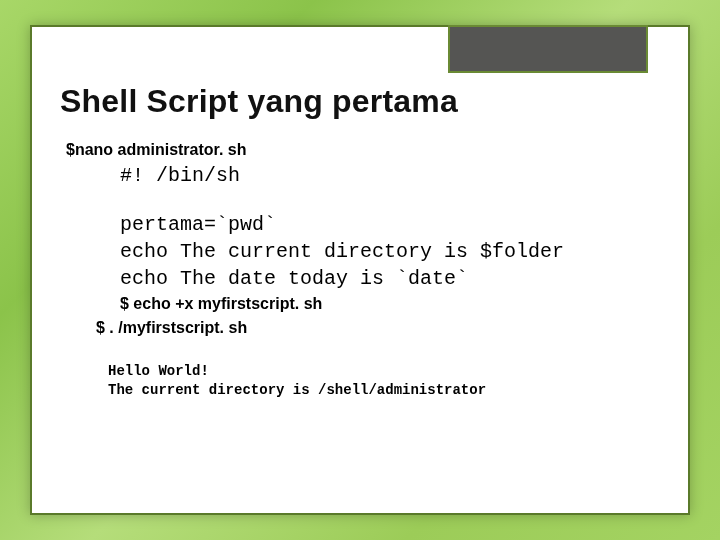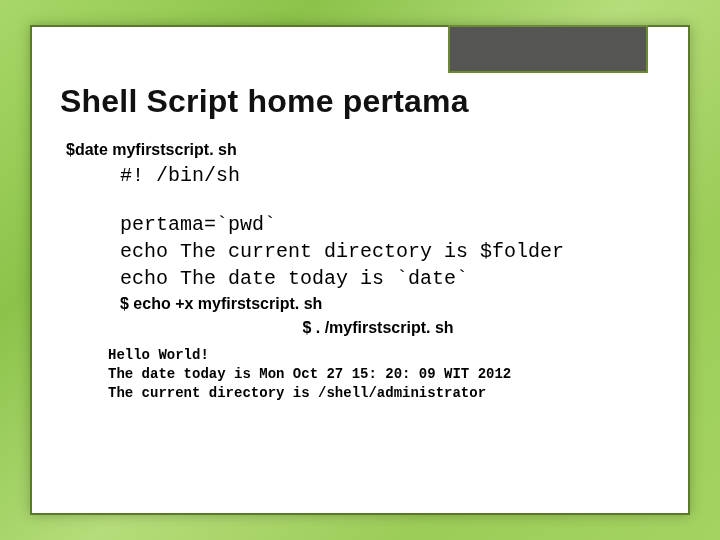--- a/index.html
+++ b/index.html
@@ -44,50 +44,49 @@
     padding-left: 6px;
     line-height: 1.5;
   }
   .row-mono {
     font-family: "Courier New", Courier, monospace;
     font-size: 20px;
     line-height: 1.35;
   }
   .ind1 { padding-left: 60px; }
   .ind2 { padding-left: 76px; }
-  .ind0b { padding-left: 36px; text-align: center; }
+  .ind0b { padding-left: 36px; }
   .block { margin-bottom: 4px; }
   .spacer { height: 18px; }
-  .out-block { padding-left: 48px; margin-top: 6px; }
+  .out-block { padding-left: 48px; margin-top: 22px; }
   .out {
     font-family: "Courier New", Courier, monospace;
     font-weight: 700;
     font-size: 14px;
     line-height: 1.35;
   }
 </style>
 </head>
 <body>
 
 <div class="slide">
   <div class="corner-box"></div>
 
-  <h1 class="title">Shell Script home pertama</h1>
+  <h1 class="title">Shell Script yang pertama</h1>
 
-  <div class="row-sans">$date myfirstscript. sh</div>
+  <div class="row-sans">$nano administrator. sh</div>
 
   <div class="row-mono ind1 block">#! /bin/sh</div>
 
   <div class="spacer"></div>
 
   <div class="row-mono ind1">pertama=`pwd`</div>
   <div class="row-mono ind1">echo The current directory is $folder</div>
   <div class="row-mono ind1">echo The date today is `date`</div>
 
   <div class="row-sans ind1" style="padding-left:60px;">$ echo +x myfirstscript. sh</div>
   <div class="row-sans ind0b">$ . /myfirstscript. sh</div>
 
   <div class="out-block">
     <div class="out">Hello World!</div>
-    <div class="out">The date today is Mon Oct 27 15: 20: 09 WIT 2012</div>
     <div class="out">The current directory is /shell/administrator</div>
   </div>
 </div>
 
 </body></html>

